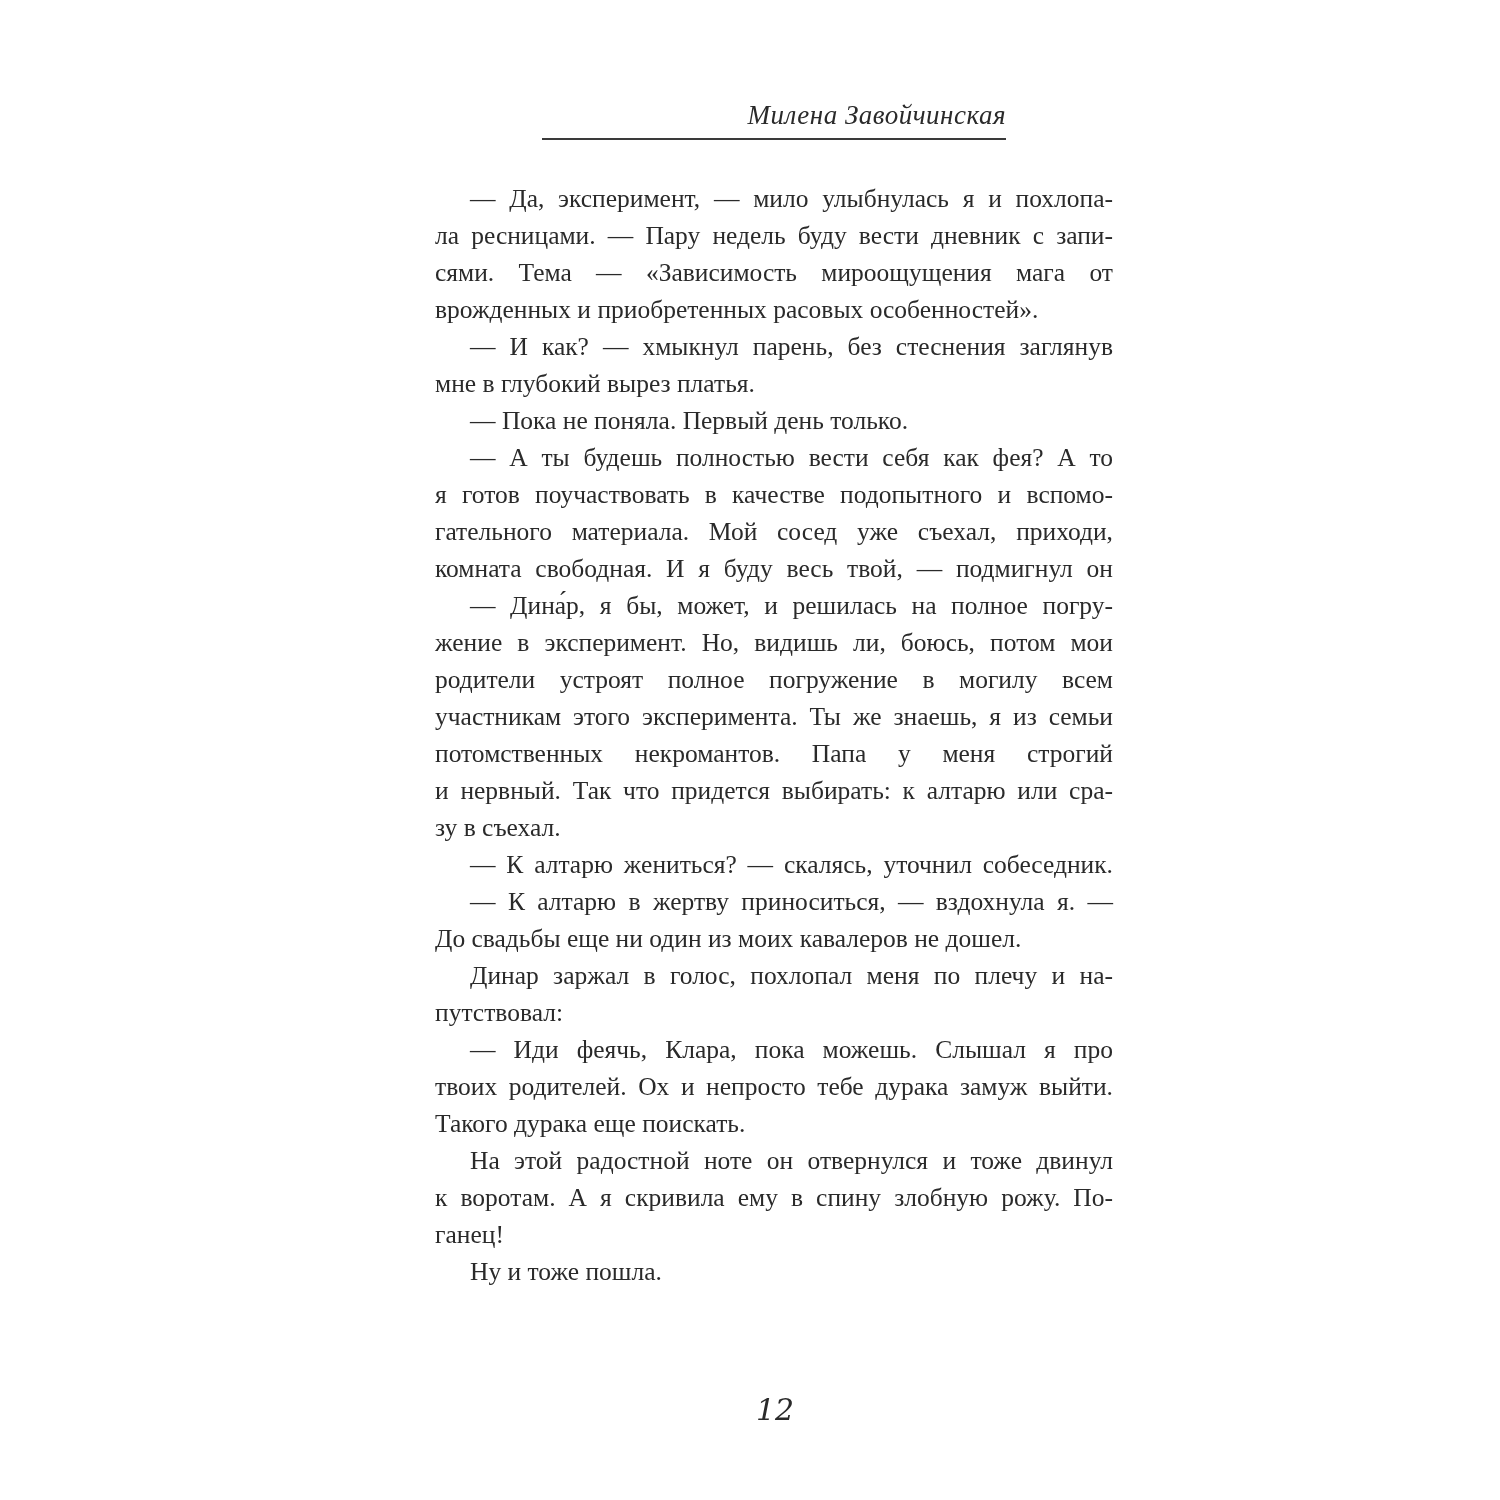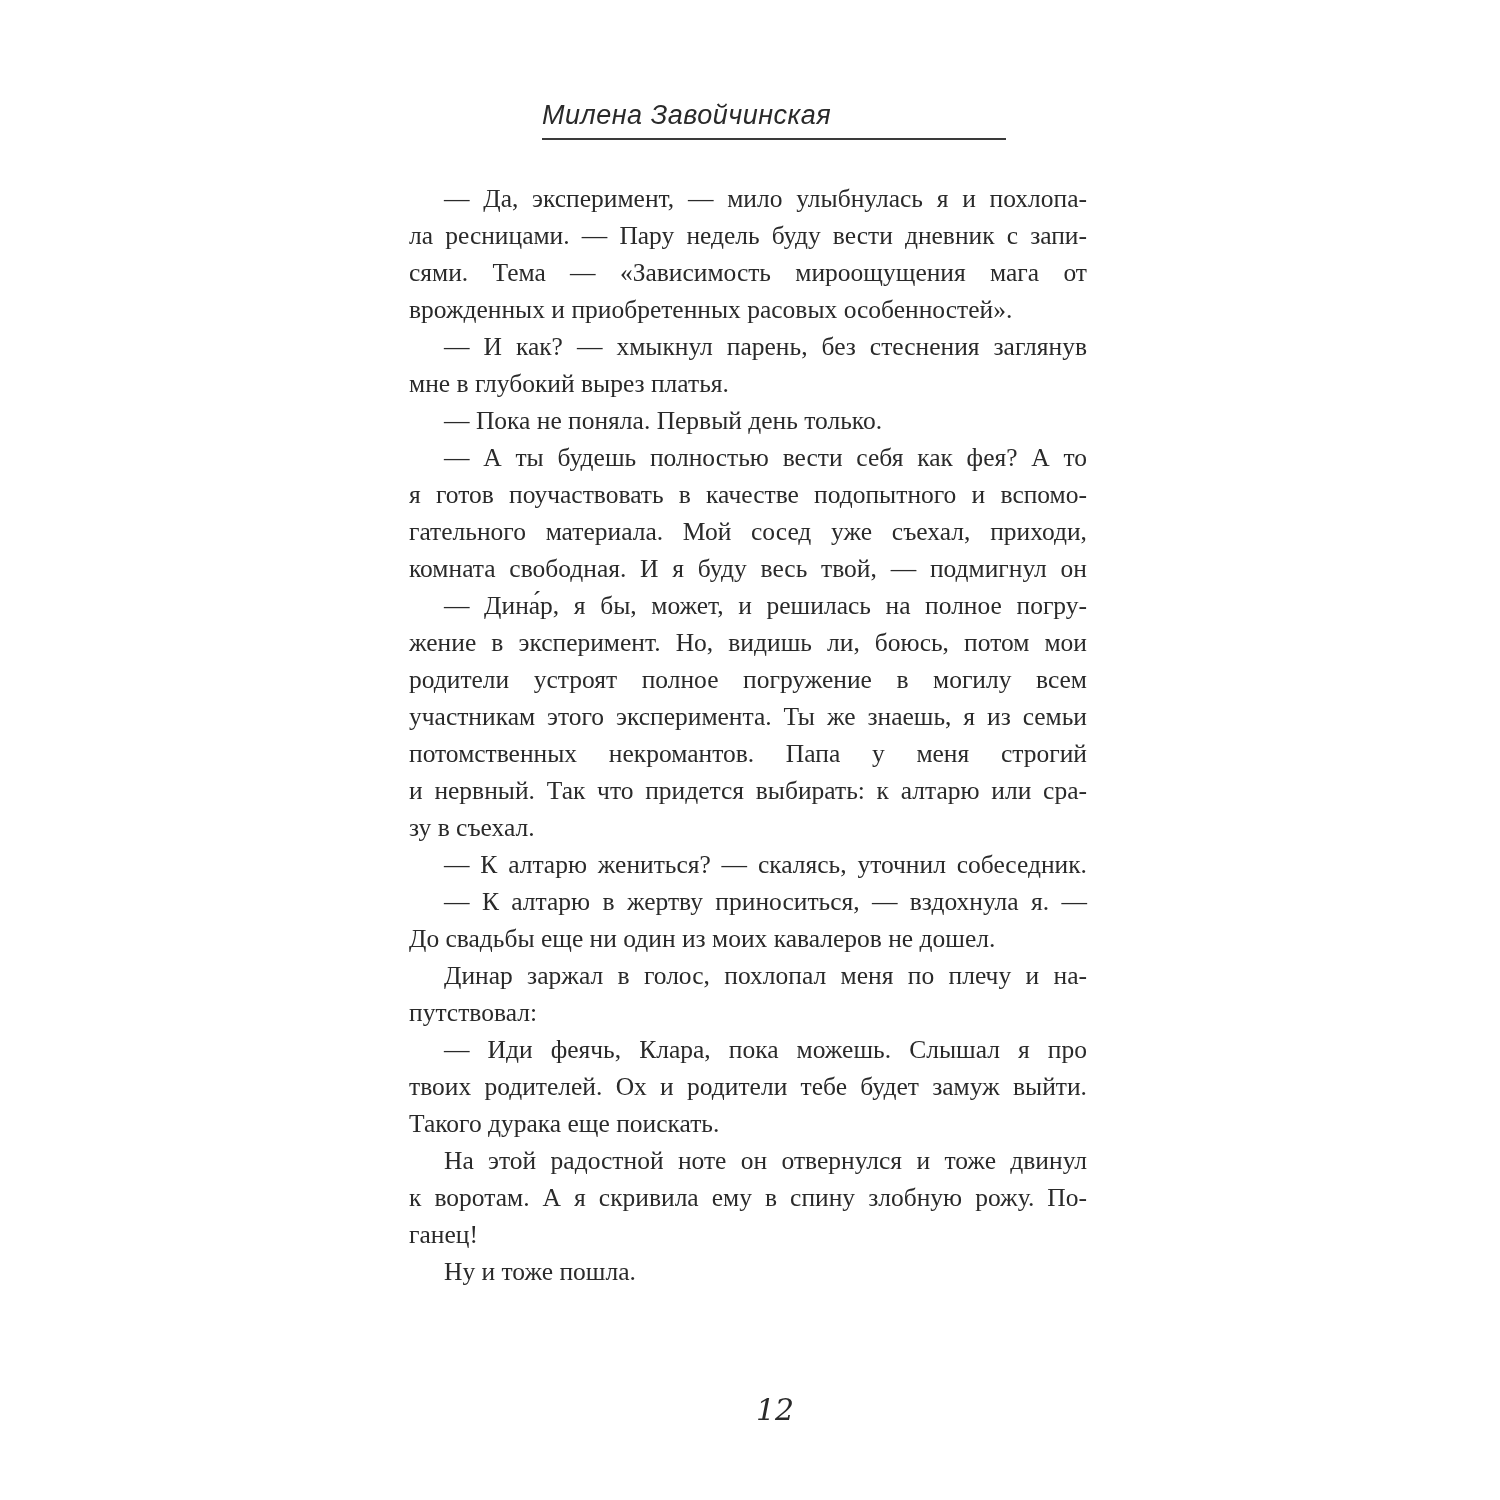--- a/index.html
+++ b/index.html
@@ -13,39 +13,39 @@
       position: relative;
       overflow: hidden;
       font-family: "Liberation Serif", "DejaVu Serif", serif;
       color: #2a2a2a;
     }
     .running-head {
       position: absolute;
       left: 542px;
       top: 98px;
       width: 464px;
-      text-align: left;
-      font-family: Liberation Sans, sans-serif;
+      text-align: right;
+      font-family: Liberation Serif, serif;
       font-style: italic;
       font-size: 27px;
       letter-spacing: 0.5px;
       color: #2a2a2a;
       line-height: 34px;
     }
     .head-rule {
       position: absolute;
       left: 542px;
       top: 138px;
       width: 464px;
       height: 0;
       border-top: 2px solid #3a3a3a;
     }
     .text-block {
       position: absolute;
-      left: 409px;
+      left: 435px;
       top: 180px;
       width: 678px;
     }
     .line {
       height: 37px;
       line-height: 37px;
       font-size: 25.5px;
       white-space: nowrap;
       text-align: justify;
       text-align-last: justify;
@@ -93,21 +93,21 @@
   <div class="line">участникам этого эксперимента. Ты же знаешь, я из семьи</div>
   <div class="line">потомственных некромантов. Папа у меня строгий</div>
   <div class="line">и нервный. Так что придется выбирать: к алтарю или сра-</div>
   <div class="line last">зу в съехал.</div>
   <div class="line indent">— К алтарю жениться? — скалясь, уточнил собеседник.</div>
   <div class="line indent">— К алтарю в жертву приноситься, — вздохнула я. —</div>
   <div class="line last">До свадьбы еще ни один из моих кавалеров не дошел.</div>
   <div class="line indent">Динар заржал в голос, похлопал меня по плечу и на-</div>
   <div class="line last">путствовал:</div>
   <div class="line indent">— Иди феячь, Клара, пока можешь. Слышал я про</div>
-  <div class="line">твоих родителей. Ох и родители тебе будет замуж выйти.</div>
+  <div class="line">твоих родителей. Ох и непросто тебе дурака замуж выйти.</div>
   <div class="line last">Такого дурака еще поискать.</div>
   <div class="line indent">На этой радостной ноте он отвернулся и тоже двинул</div>
   <div class="line">к воротам. А я скривила ему в спину злобную рожу. По-</div>
   <div class="line last">ганец!</div>
   <div class="line indent last">Ну и тоже пошла.</div>
 </div>
 
 <div class="folio">12</div>
 
 </body></html>

